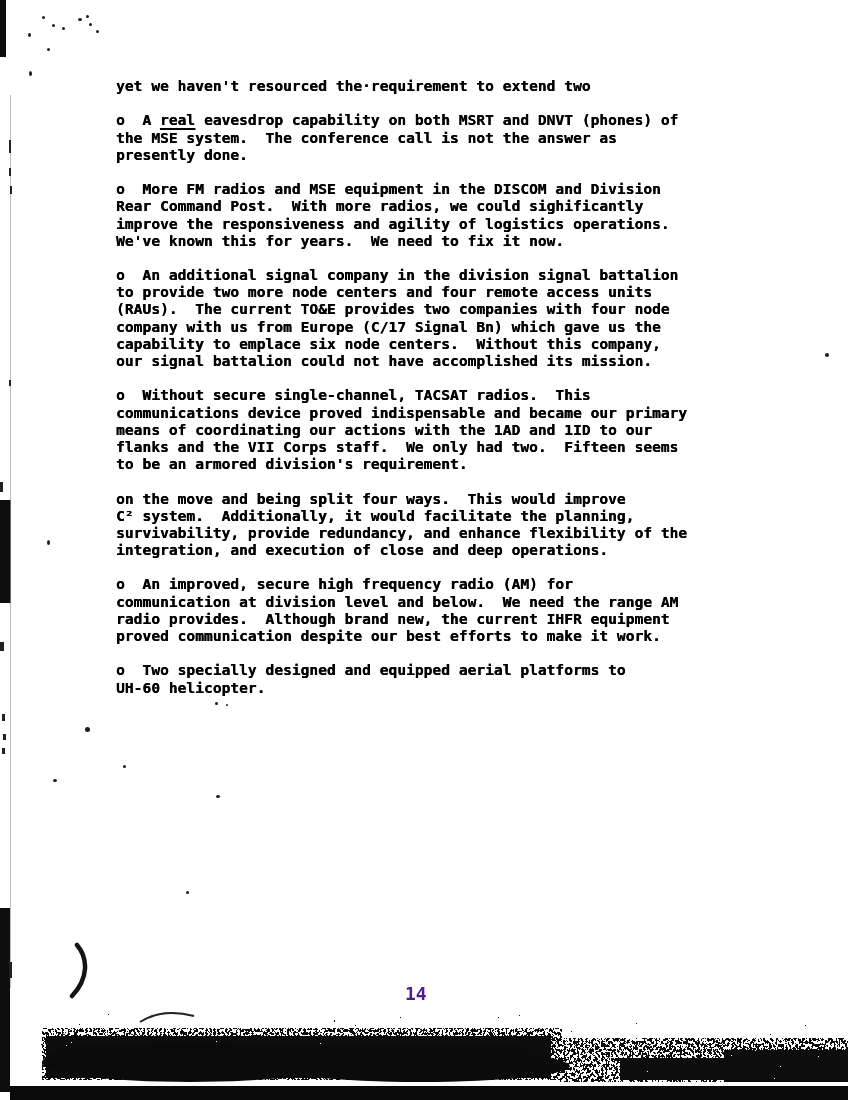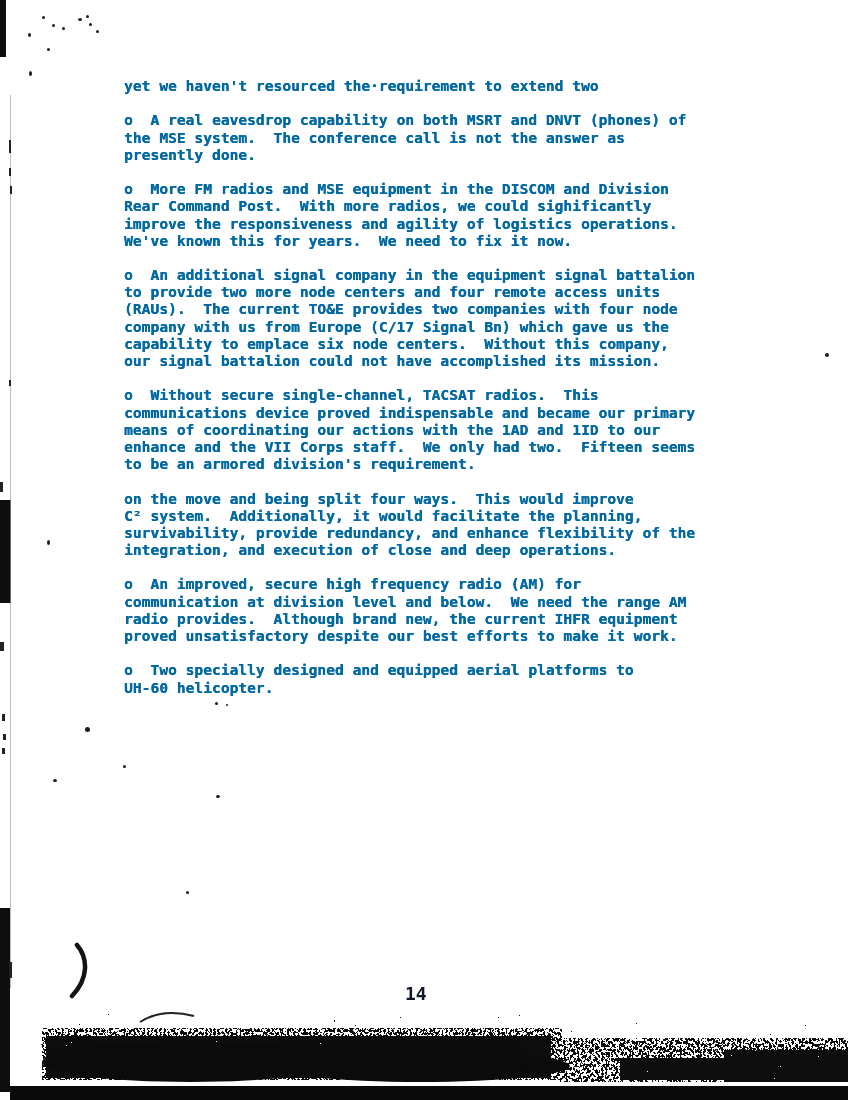--- a/index.html
+++ b/index.html
@@ -5,32 +5,32 @@
   html,body{margin:0;padding:0;}
   body{
     width:848px;height:1100px;position:relative;overflow:hidden;
     background:#ffffff;
     font-family:"DejaVu Sans Mono", monospace;
   }
   .page{position:absolute;inset:0;background:#ffffff;}
 
   
   .doc-text{
-    position:absolute;left:124px;top:77px;
+    position:absolute;left:116px;top:77px;
     font:700 14.6px/17.2px "DejaVu Sans Mono", monospace;
-    color:#0369a1;
+    color:#000000;
     text-shadow:0.3px 0 0 currentColor;
   }
   .line{white-space:pre;height:17.2px;}
-  .ul{text-decoration-thickness:1.5px;text-underline-offset:3px;text-align:right;}
+  .ul{text-decoration:underline;text-decoration-thickness:1.5px;text-underline-offset:3px;text-align:right;}
 
   
   .page-number{
     position:absolute;left:405px;top:984px;
-    font:700 18px/20px "DejaVu Sans Mono", monospace;color:#0f172a;
+    font:700 18px/20px "DejaVu Sans Mono", monospace;color:#4c1d95;
   }
 
   
   .hand-paren{position:absolute;left:64px;top:942px;}
 
   
   .edge-strip{position:absolute;background:#0e0e0e;}
   .edge-line{position:absolute;left:10px;top:95px;width:1px;height:893px;background:#9a9a9a;opacity:.65;}
   .edge-dash{position:absolute;background:#222;}
   .speck{position:absolute;background:#1c1c1c;border-radius:50%;}
@@ -48,42 +48,42 @@
       <div class="line"> </div>
       <div class="line">o  A <span class="ul">real</span> eavesdrop capability on both MSRT and DNVT (phones) of</div>
       <div class="line">the MSE system.  The conference call is not the answer as</div>
       <div class="line">presently done.</div>
       <div class="line"> </div>
       <div class="line">o  More FM radios and MSE equipment in the DISCOM and Division</div>
       <div class="line">Rear Command Post.  With more radios, we could sighificantly</div>
       <div class="line">improve the responsiveness and agility of logistics operations.</div>
       <div class="line">We've known this for years.  We need to fix it now.</div>
       <div class="line"> </div>
-      <div class="line">o  An additional signal company in the equipment signal battalion</div>
+      <div class="line">o  An additional signal company in the division signal battalion</div>
       <div class="line">to provide two more node centers and four remote access units</div>
       <div class="line">(RAUs).  The current TO&amp;E provides two companies with four node</div>
       <div class="line">company with us from Europe (C/17 Signal Bn) which gave us the</div>
       <div class="line">capability to emplace six node centers.  Without this company,</div>
       <div class="line">our signal battalion could not have accomplished its mission.</div>
       <div class="line"> </div>
       <div class="line">o  Without secure single-channel, TACSAT radios.  This</div>
       <div class="line">communications device proved indispensable and became our primary</div>
       <div class="line">means of coordinating our actions with the 1AD and 1ID to our</div>
-      <div class="line">enhance and the VII Corps staff.  We only had two.  Fifteen seems</div>
+      <div class="line">flanks and the VII Corps staff.  We only had two.  Fifteen seems</div>
       <div class="line">to be an armored division's requirement.</div>
       <div class="line"> </div>
       <div class="line">on the move and being split four ways.  This would improve</div>
       <div class="line">C² system.  Additionally, it would facilitate the planning,</div>
       <div class="line">survivability, provide redundancy, and enhance flexibility of the</div>
       <div class="line">integration, and execution of close and deep operations.</div>
       <div class="line"> </div>
       <div class="line">o  An improved, secure high frequency radio (AM) for</div>
       <div class="line">communication at division level and below.  We need the range AM</div>
       <div class="line">radio provides.  Although brand new, the current IHFR equipment</div>
-      <div class="line">proved unsatisfactory despite our best efforts to make it work.</div>
+      <div class="line">proved communication despite our best efforts to make it work.</div>
       <div class="line"> </div>
       <div class="line">o  Two specially designed and equipped aerial platforms to</div>
       <div class="line">UH-60 helicopter.</div>
     </div>
 
   <div class="page-number">14</div>
 
   <svg class="hand-paren" width="26" height="58" viewBox="0 0 26 58">
     <path d="M13 3 C 24 16, 25 36, 8 54" stroke="#141414" stroke-width="4.5" fill="none" stroke-linecap="round"></path>
   </svg>

